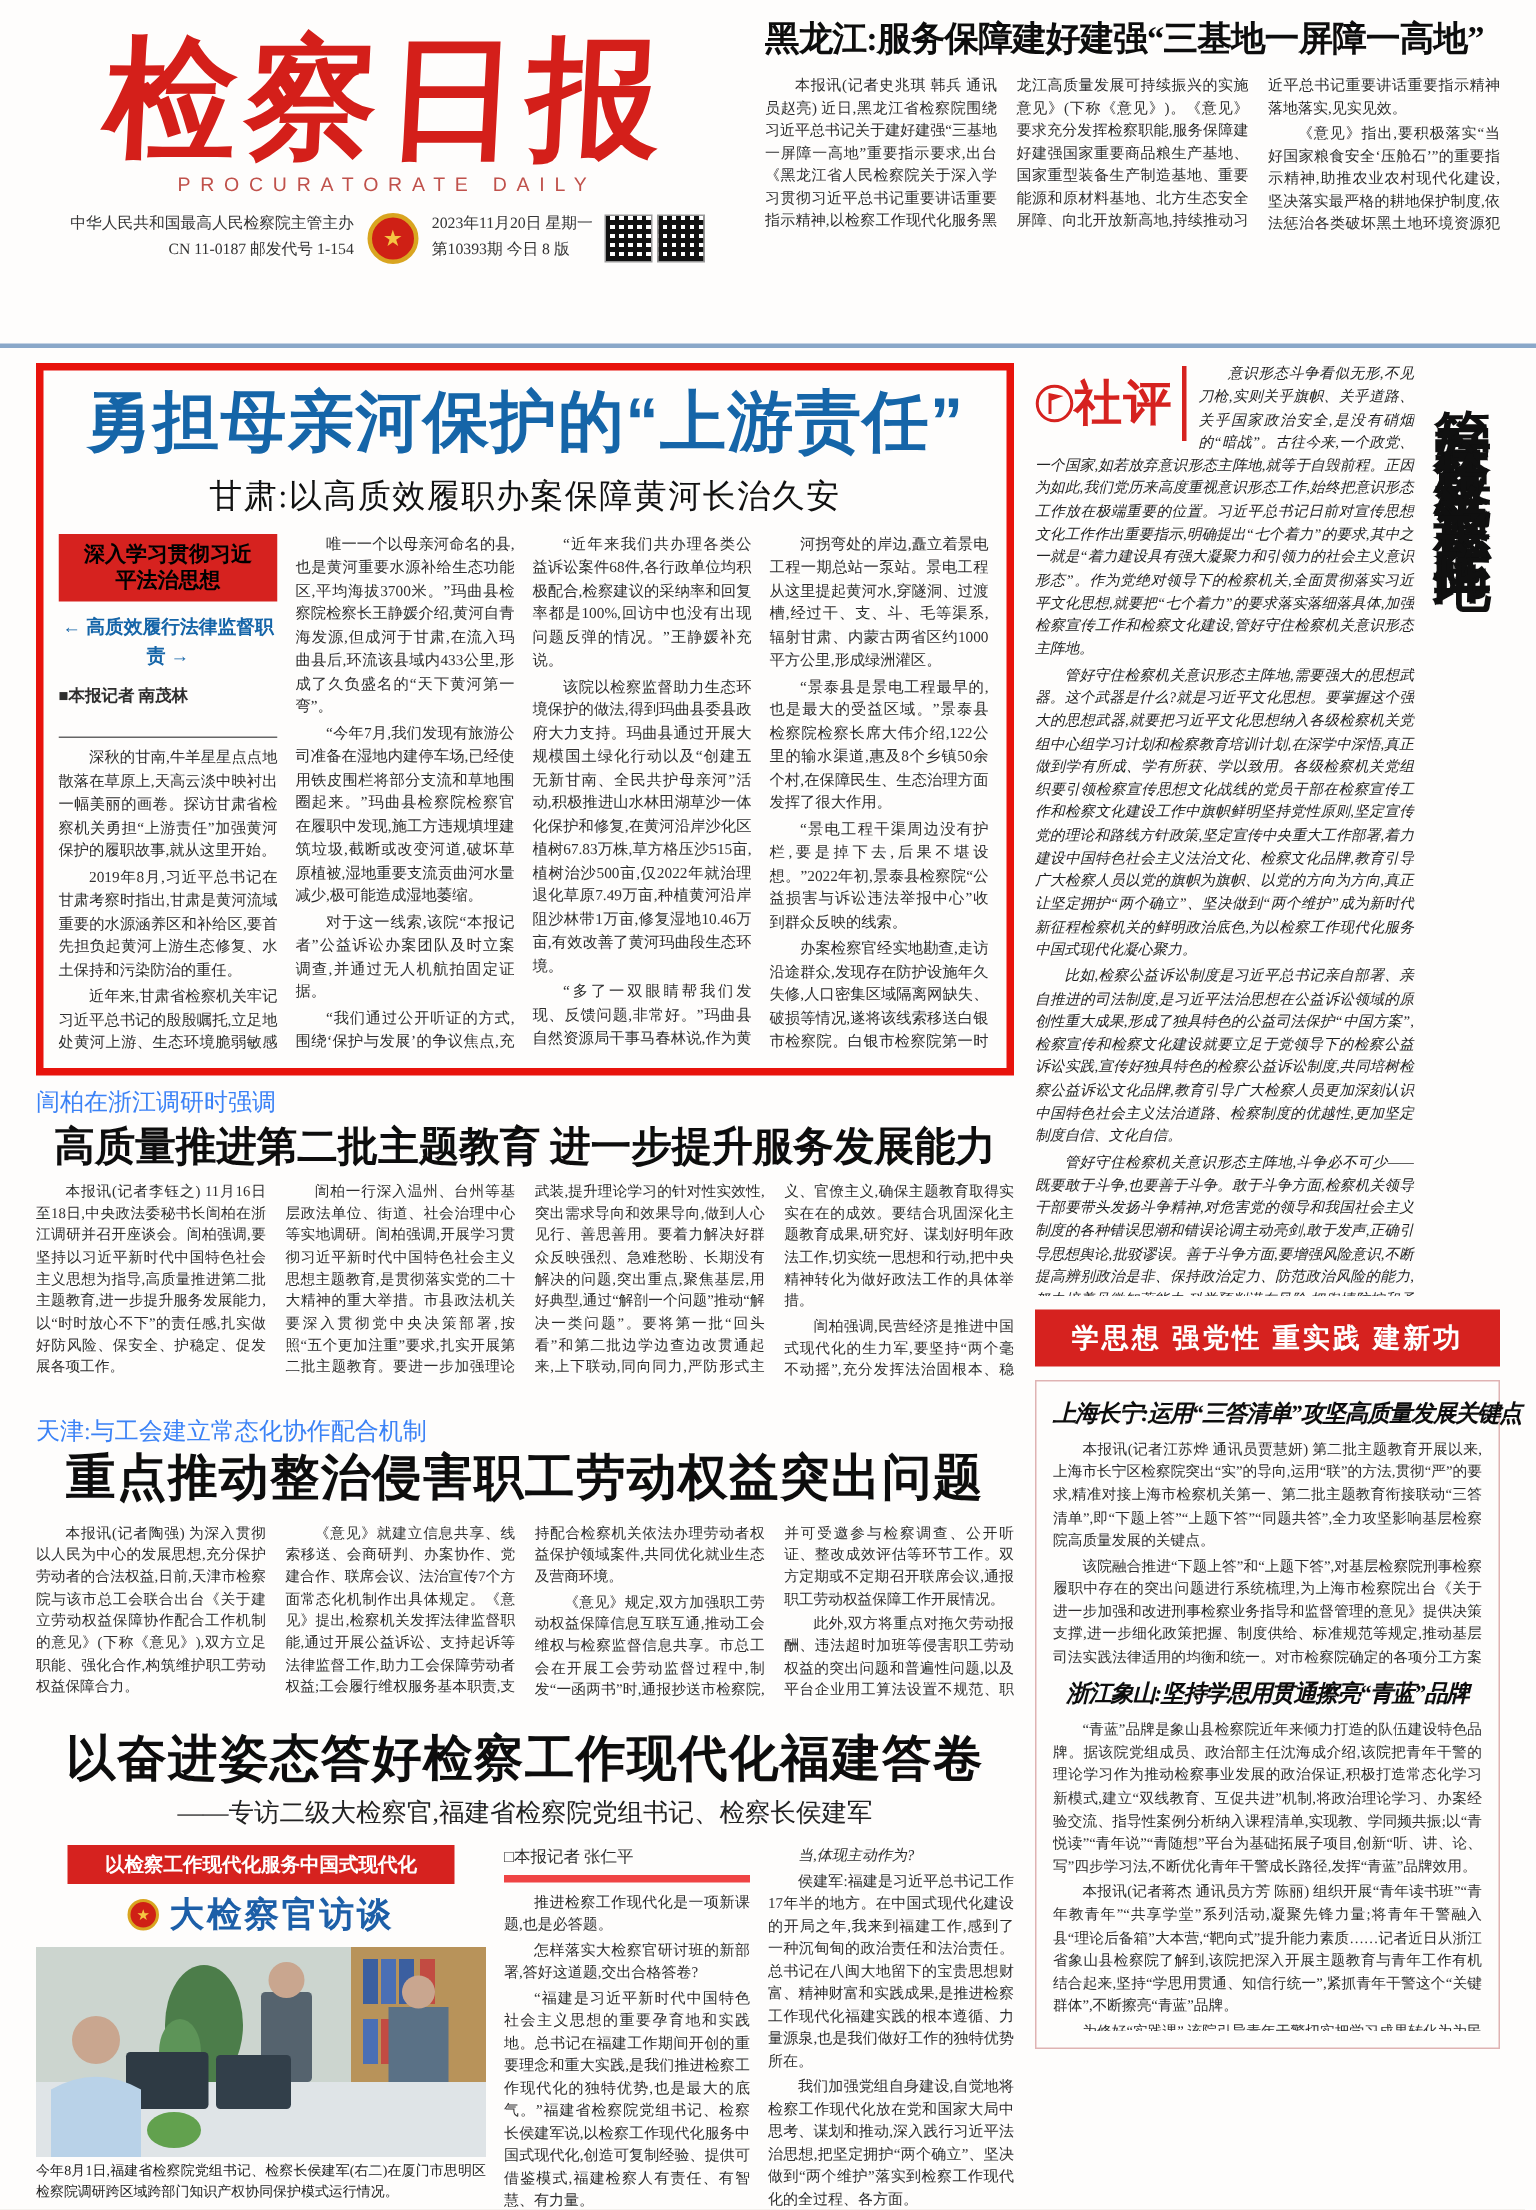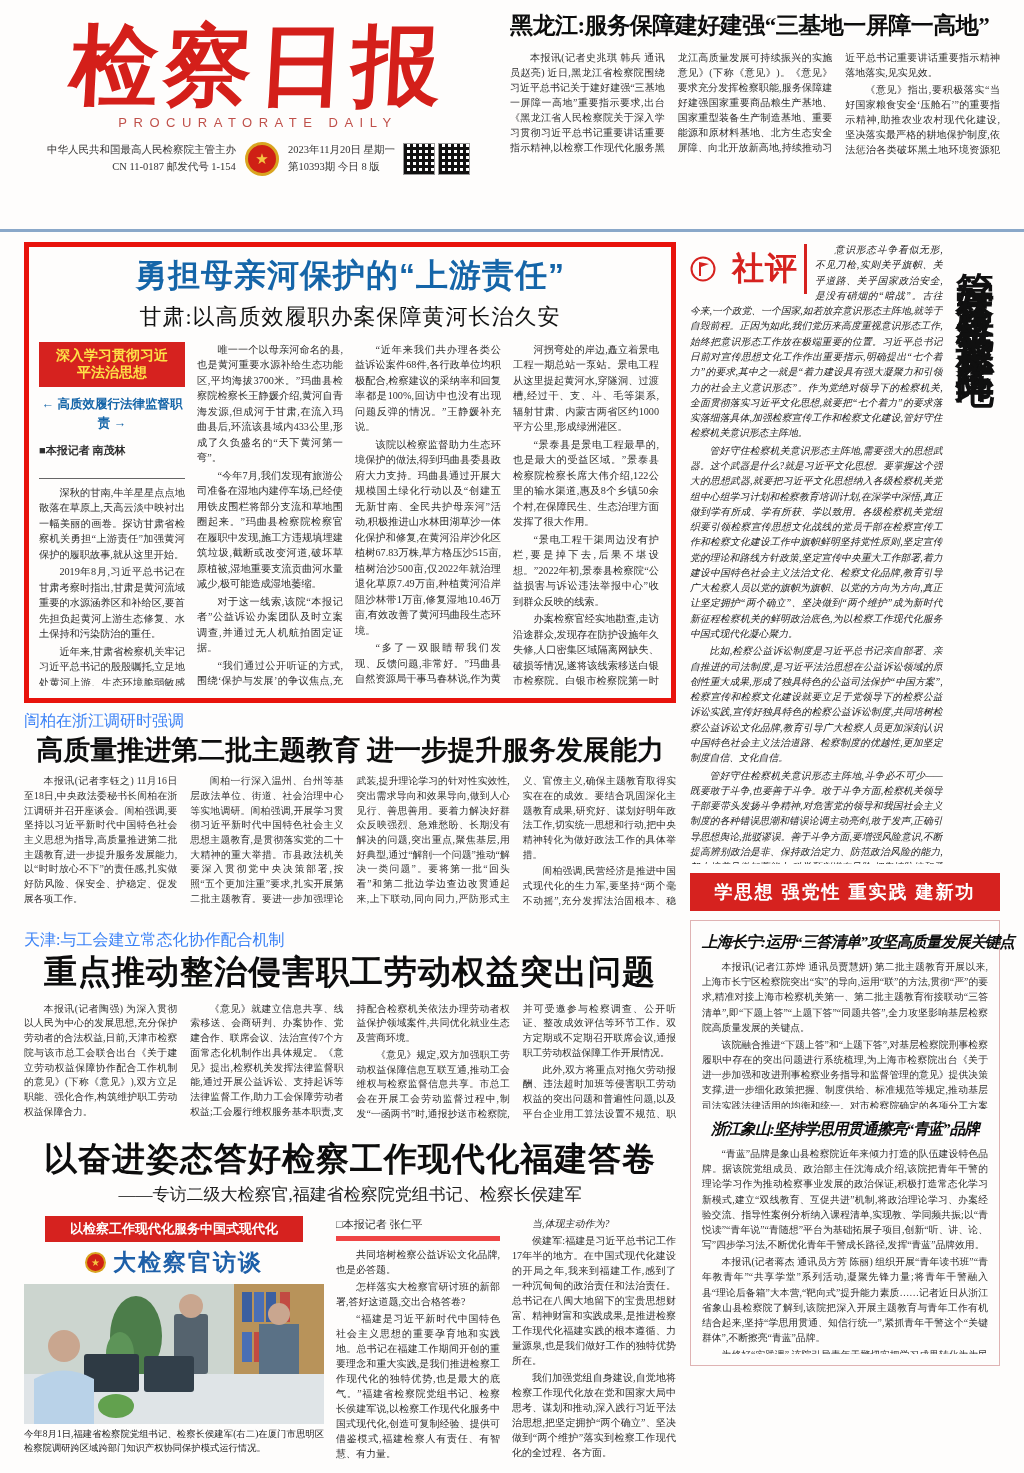--- a/index.html
+++ b/index.html
@@ -30,25 +30,25 @@
             font-size:10px;line-height:1.5;color:#2e2e2e;}
 
   
   .main{display:flex;gap:14px;padding:10px 24px 0 24px;}
   .colL{width:652px;flex:none;}
   .colR{flex:1;min-width:0;}
 
   
   .leadbox{border:5px solid #e8130c;padding:10px 10px 12px 10px;margin-bottom:8px;}
   .lead-head{font-family:"Liberation Sans","DejaVu Sans",sans-serif;font-weight:900;color:#1565a8;
-             font-size:32px;text-align:center;letter-spacing:1px;line-height:1.15;}
+             font-size:44px;text-align:center;letter-spacing:1px;line-height:1.15;}
   .lead-sub{font-size:22px;text-align:center;margin:8px 0 10px 0;color:#111;letter-spacing:1px;}
   .lead-cols{display:flex;gap:12px;height:344px;overflow:hidden;font-size:10.2px;line-height:1.52;color:#2e2e2e;}
   .lead-col{width:146px;flex:none;overflow:hidden;}
-  .badge-red{background:#d6221f;color:#fde047;font-family:"Liberation Sans",sans-serif;font-weight:bold;
+  .badge-red{background:#d6221f;color:#000000;font-family:"Liberation Sans",sans-serif;font-weight:bold;
              font-size:14px;text-align:center;padding:5px 16px;line-height:1.25;}
   .badge-arrows{color:#1565a8;font-family:"Liberation Sans",sans-serif;font-weight:bold;font-size:12.5px;
                 text-align:center;margin:8px 0 9px 0;}
   .byline{font-weight:bold;font-size:11px;border-bottom:1px solid #666;padding-bottom:19px;margin-bottom:6px;}
   .p-italic{font-style:italic;text-indent:2em;text-align:justify;margin:0 0 2px 0;}
 
   
   .kicker{text-align:left;font-size:16px;margin:6px 0 2px 0;color:#3b82f6;}
   .h-serif{font-weight:900;text-align:center;color:#0d0d0d;line-height:1.2;}
   .yb-head{font-size:27px;margin:2px 0 8px 0;}
@@ -70,21 +70,21 @@
   .fj-brand-text{color:#1d5fa8;font-family:"Liberation Sans",sans-serif;font-weight:900;font-size:23px;letter-spacing:2px;}
   .emblem-sm{width:21px;height:21px;border-radius:50%;background:#cf2015;border:2px solid #d9a520;flex:none;
              display:flex;align-items:center;justify-content:center;color:#f5c542;font-size:10px;}
   .fj-photo{width:300px;height:140px;display:block;}
   .fj-caption{font-size:9.3px;line-height:1.5;text-align:justify;margin-top:4px;color:#222;}
   .fj-byline{font-weight:normal;font-size:11px;border-bottom:5px solid #ef4444;padding-bottom:3px;margin-bottom:6px;}
 
   
   .editorial{display:flex;gap:8px;height:622px;overflow:hidden;}
   .ed-text{flex:1;min-width:0;font-size:9.8px;font-style:italic;line-height:1.56;color:#222;overflow:hidden;}
-  .ed-logo{float:left;display:flex;align-items:center;gap:16px;margin:2px 8px 4px 0;
+  .ed-logo{float:left;display:flex;align-items:center;gap:0;margin:2px 8px 4px 0;
            border-right:3px solid #d6221f;padding-right:6px;}
   .ed-logo-text{color:#d6221f;font-family:"Liberation Sans",sans-serif;font-weight:900;font-size:32px;letter-spacing:1px;font-style:normal;}
   .ed-vtitle{writing-mode:vertical-rl;font-size:38px;font-weight:900;color:#101010;line-height:1.3;
              letter-spacing:7px;flex:none;height:100%;font-family:"DejaVu Serif",serif;}
 
   
   .banner{background:#d6221f;color:#fff;text-align:center;font-family:"Liberation Sans",sans-serif;
           font-weight:bold;font-size:18px;letter-spacing:2px;padding:7px 0;margin:9px 0;}
   .railbox{border:1px solid #dfb3b3;padding:9px 11px 11px 11px;}
   .sh-head,.xs-head{font-weight:900;text-align:center;font-size:15.5px;letter-spacing:-0.8px;color:#0d0d0d;margin:2px 0 6px 0;white-space:nowrap;font-style:italic;}
@@ -223,21 +223,21 @@
               <rect x="120" y="72" width="50" height="36" rx="3" fill="#323f4a"></rect>
               <circle cx="40" cy="62" r="16" fill="#c9a68f"></circle>
               <path d="M10 140 L10 95 Q40 78 70 95 L70 140 Z" fill="#b9d2e8"></path>
               <ellipse cx="92" cy="122" rx="18" ry="12" fill="#62a14e"></ellipse>
             </svg>
             <div class="fj-caption">今年8月1日,福建省检察院党组书记、检察长侯建军(右二)在厦门市思明区检察院调研跨区域跨部门知识产权协同保护模式运行情况。</div>
           </div>
           <div class="fj-b">
             <div class="fj-byline">□本报记者 张仁平</div>
             <div>
-                <p>共同培树检察公益诉讼文化品牌,也是必答题。</p>
+                <p>推进检察工作现代化是一项新课题,也是必答题。</p>
                 <p>怎样落实大检察官研讨班的新部署,答好这道题,交出合格答卷?</p>
                 <p>“福建是习近平新时代中国特色社会主义思想的重要孕育地和实践地。总书记在福建工作期间开创的重要理念和重大实践,是我们推进检察工作现代化的独特优势,也是最大的底气。”福建省检察院党组书记、检察长侯建军说,以检察工作现代化服务中国式现代化,创造可复制经验、提供可借鉴模式,福建检察人有责任、有智慧、有力量。</p>
               </div>
           </div>
           <div class="fj-c">
             <div>
                 <div class="p-italic">当,体现主动作为?</div>
                 <p>侯建军:福建是习近平总书记工作17年半的地方。在中国式现代化建设的开局之年,我来到福建工作,感到了一种沉甸甸的政治责任和法治责任。总书记在八闽大地留下的宝贵思想财富、精神财富和实践成果,是推进检察工作现代化福建实践的根本遵循、力量源泉,也是我们做好工作的独特优势所在。</p>
                 <p>我们加强党组自身建设,自觉地将检察工作现代化放在党和国家大局中思考、谋划和推动,深入践行习近平法治思想,把坚定拥护“两个确立”、坚决做到“两个维护”落实到检察工作现代化的全过程、各方面。</p>
               </div>

